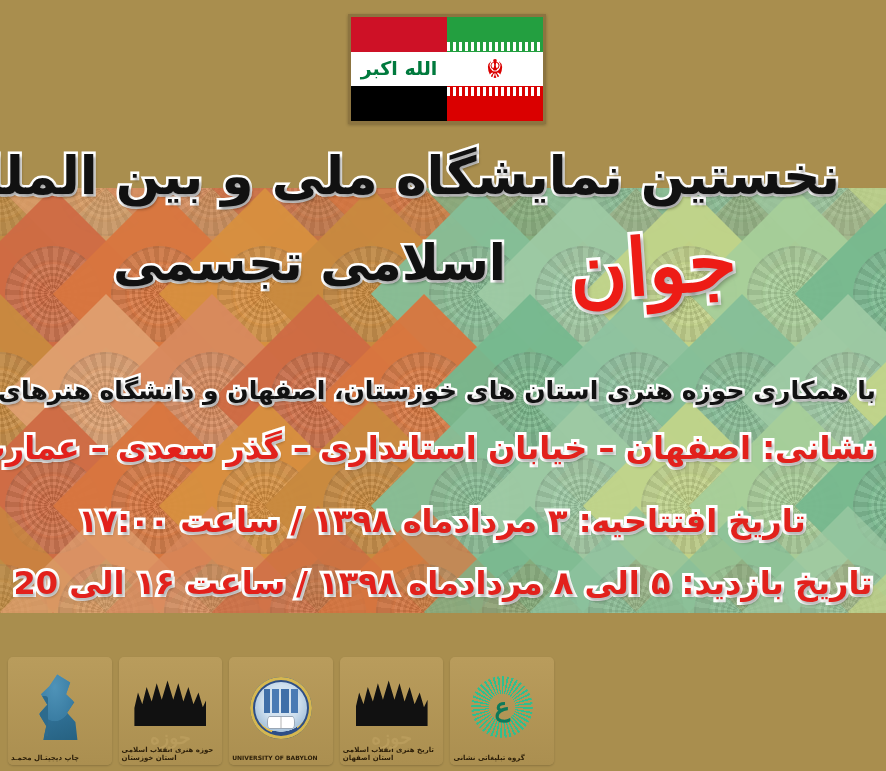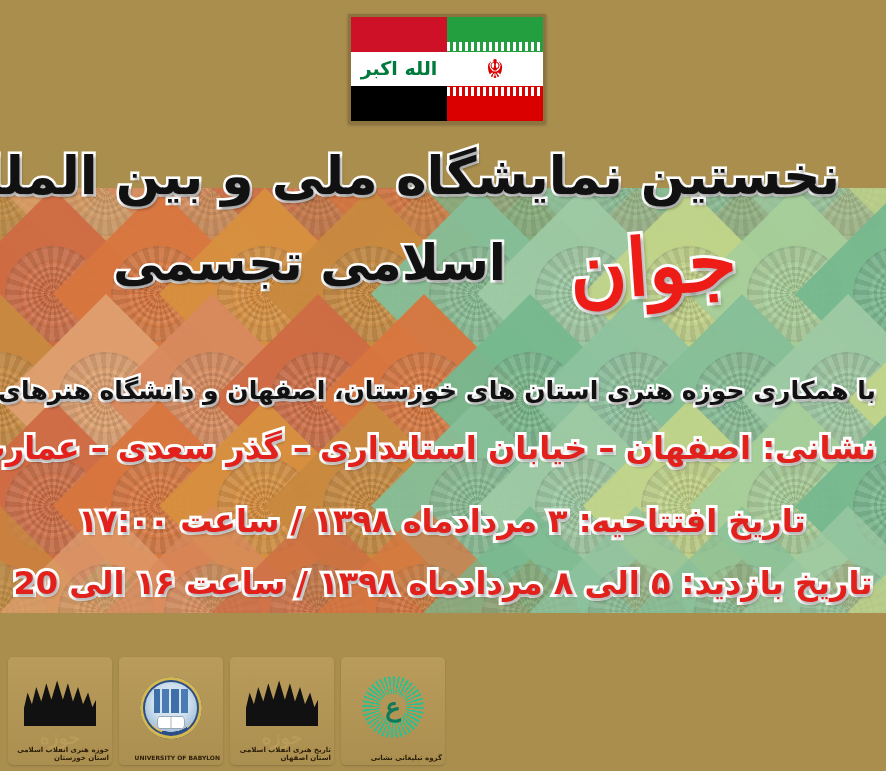--- a/index.html
+++ b/index.html
@@ -148,21 +148,21 @@
     position:relative;
     overflow:hidden;
     box-shadow:0 1px 2px rgba(0,0,0,.18);
   }
   .logo-mark{
     flex:1;width:100%;
     display:flex;align-items:center;justify-content:center;
   }
   .logo-cap{
     font-size:7px;color:#2a1d08;font-weight:bold;
-    text-align:right;line-height:1.15;direction:rtl;
+    text-align:left;line-height:1.15;direction:rtl;
     width:100%;padding:0 1px;
     white-space:normal;
   }
   .logo-cap.en{direction:ltr;font-size:6px;}
 
   
   #mark-mohammad{
     width:52px;height:66px;
     background:
       radial-gradient(ellipse at 40% 20%, #4f93b8 0%, #3a7da3 45%, transparent 46%),
@@ -348,20 +348,26 @@
   <div class="tx black-out" id="title-line2">اسلامی تجسمی</div>
   <div class="tx" id="title-javan">جوان</div>
 
   <div class="tx black-out" id="collab">با همکاری حوزه هنری استان های خوزستان، اصفهان و دانشگاه هنرهای زیبای بابِل (بغداد)</div>
   <div class="tx red-out" id="address">نشانی: اصفهان – خیابان استانداری – گذر سعدی – عمارت سعدی</div>
   <div class="tx red-out" id="date-open">تاریخ افتتاحیه: ۳ مردادماه ۱۳۹۸ / ساعت ۱۷:۰۰</div>
   <div class="tx red-out" id="date-visit">تاریخ بازدید: ۵ الی ۸ مردادماه ۱۳۹۸ / ساعت ۱۶ الی 20</div>
 
   <div id="logos">
 
+    <div class="logo-box">
+      <div class="logo-mark">
+        <div id="mark-mohammad"></div>
+      </div>
+      <div class="logo-cap">چاپ دیجیتـال محمـد</div>
+    </div>
 
     <div class="logo-box">
       <div class="logo-mark">
         <div class="mark-howzeh">
           <div class="sun"></div>
           <div class="calli">حوزه</div>
         </div>
       </div>
       <div class="logo-cap">حوزه هنری انقلاب اسلامی استان خوزستان</div>
     </div>

